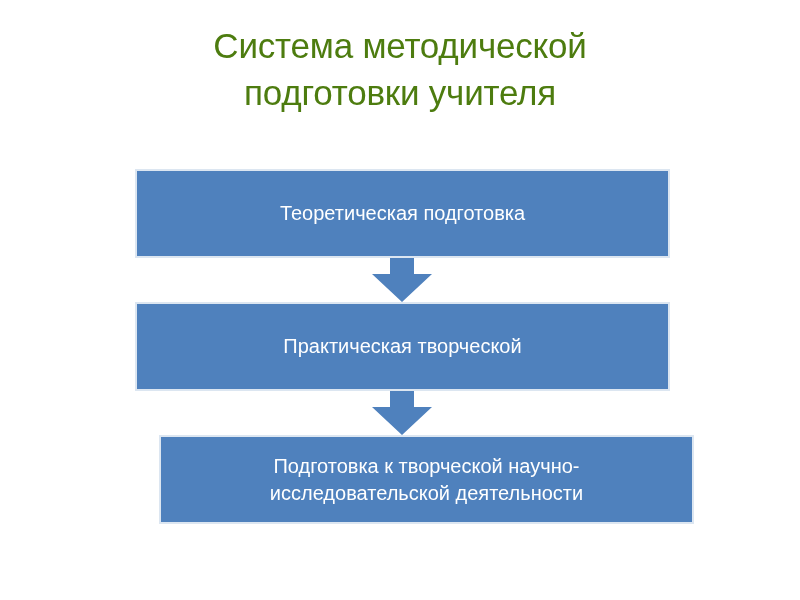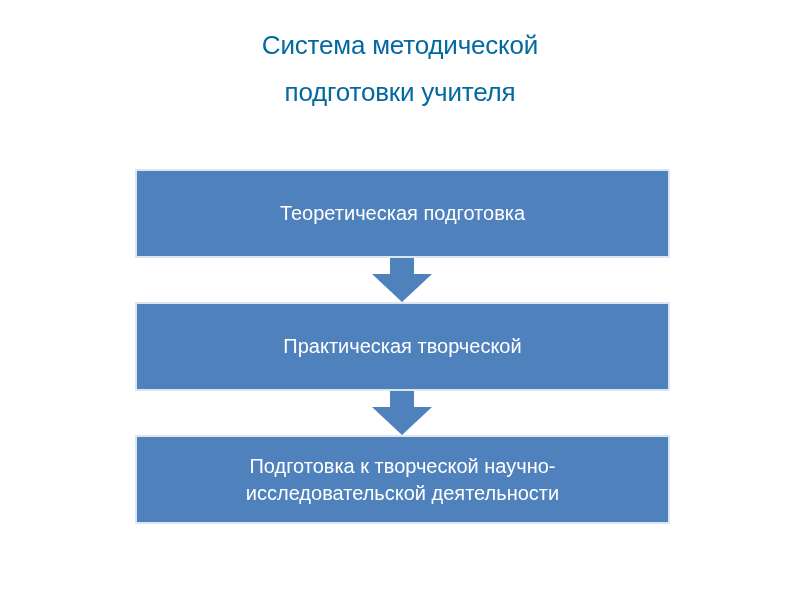--- a/index.html
+++ b/index.html
@@ -22,22 +22,22 @@
     background: #FFFFFF;
   }
 
   
   #slide-title {
     position: absolute;
     left: 100px;
     top: 22px;
     width: 600px;
     text-align: center;
-    color: #0369a1;
-    font-size: 26px;
+    color: #4d7c0f;
+    font-size: 35px;
     line-height: 47px;
     font-weight: 400;
     letter-spacing: -0.2px;
     white-space: pre-line;
   }
 
   
   #flow {
     position: absolute;
     left: 0;
@@ -64,21 +64,21 @@
     font-size: 20px;
     line-height: 27px;
     font-weight: 400;
     text-align: center;
     white-space: pre-line;
     padding: 0 14px;
   }
 
   #box-1 { top: 163px; height: 85px; }
   #box-2 { top: 296px; height: 85px; }
-  #box-3 { top: 429px; height: 85px; }
+  #box-3 { top: 429px; height: 85px; margin-left: 24px; }
 
   
   .flow-arrow {
     position: absolute;
     left: 372px;
     width: 60px;
     height: 56px;
     z-index: 1;
   }
   #arrow-1 { top: 238px; }

